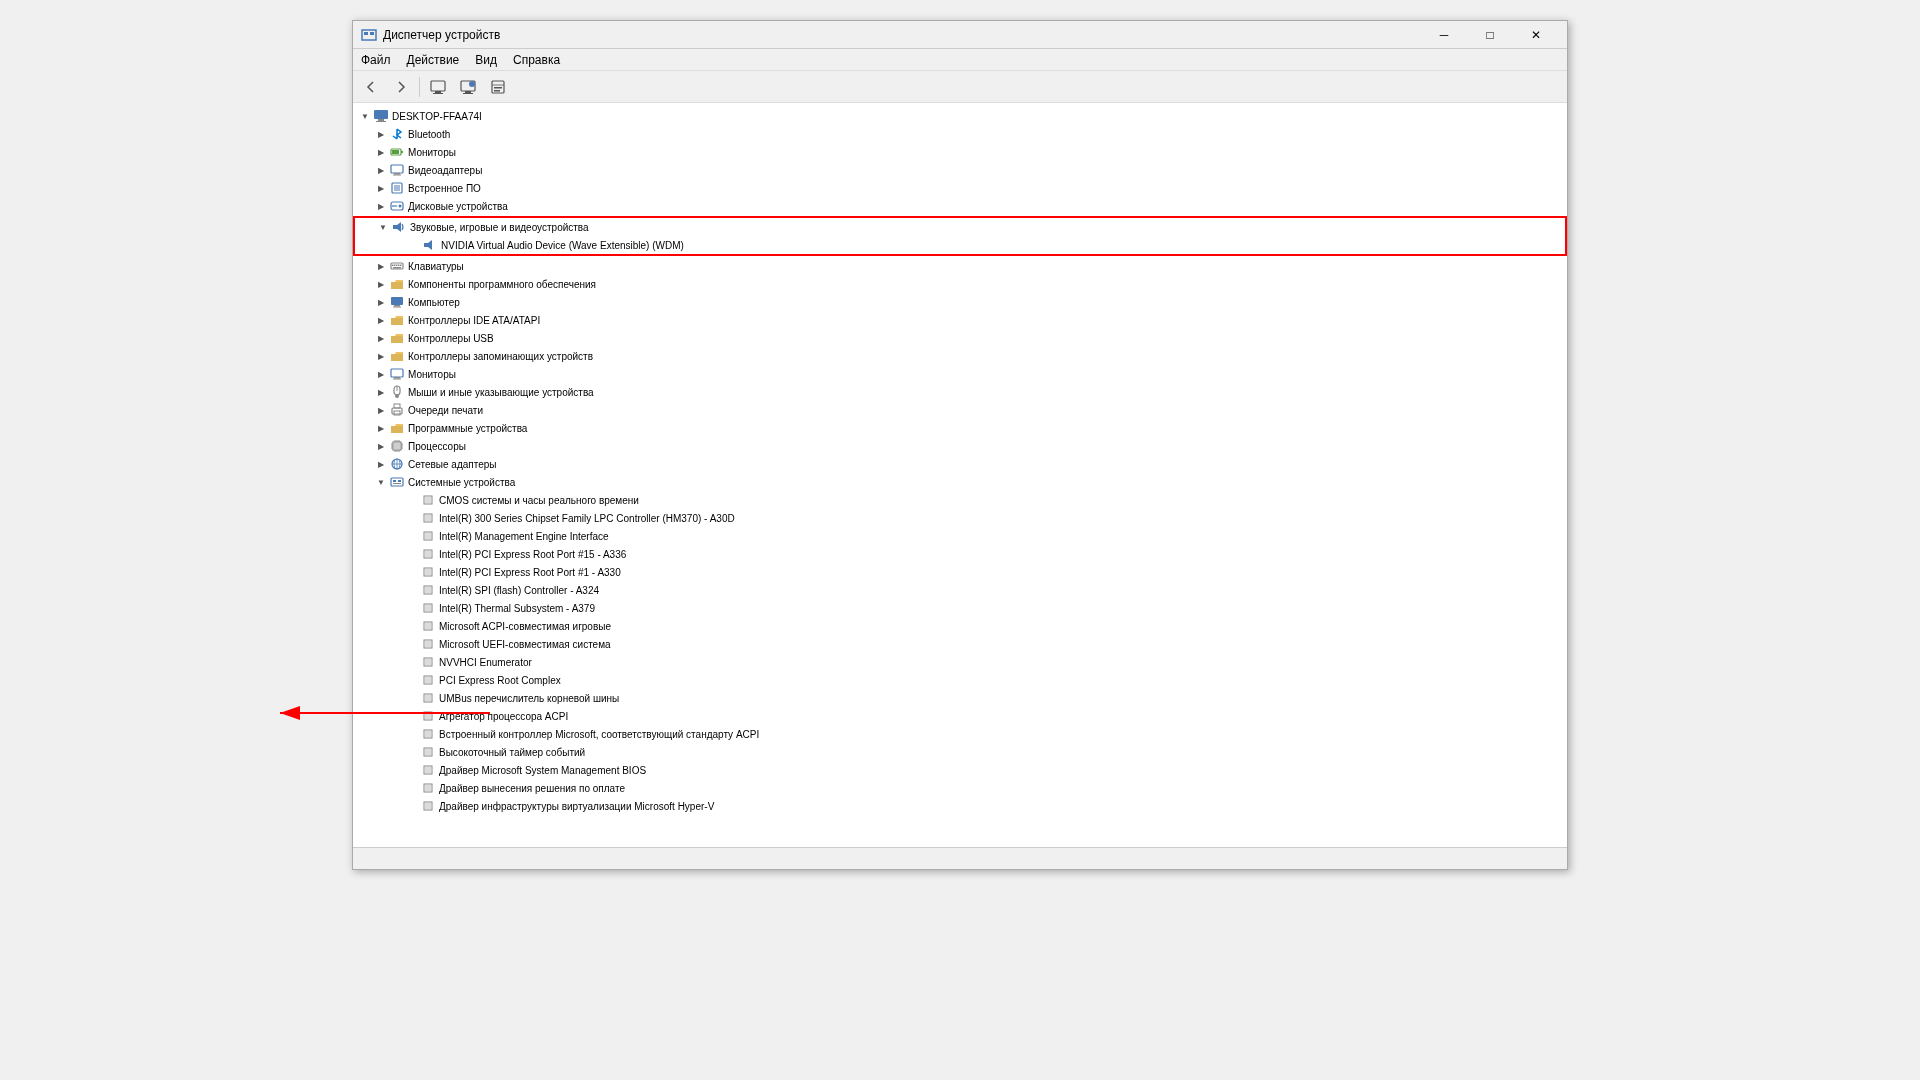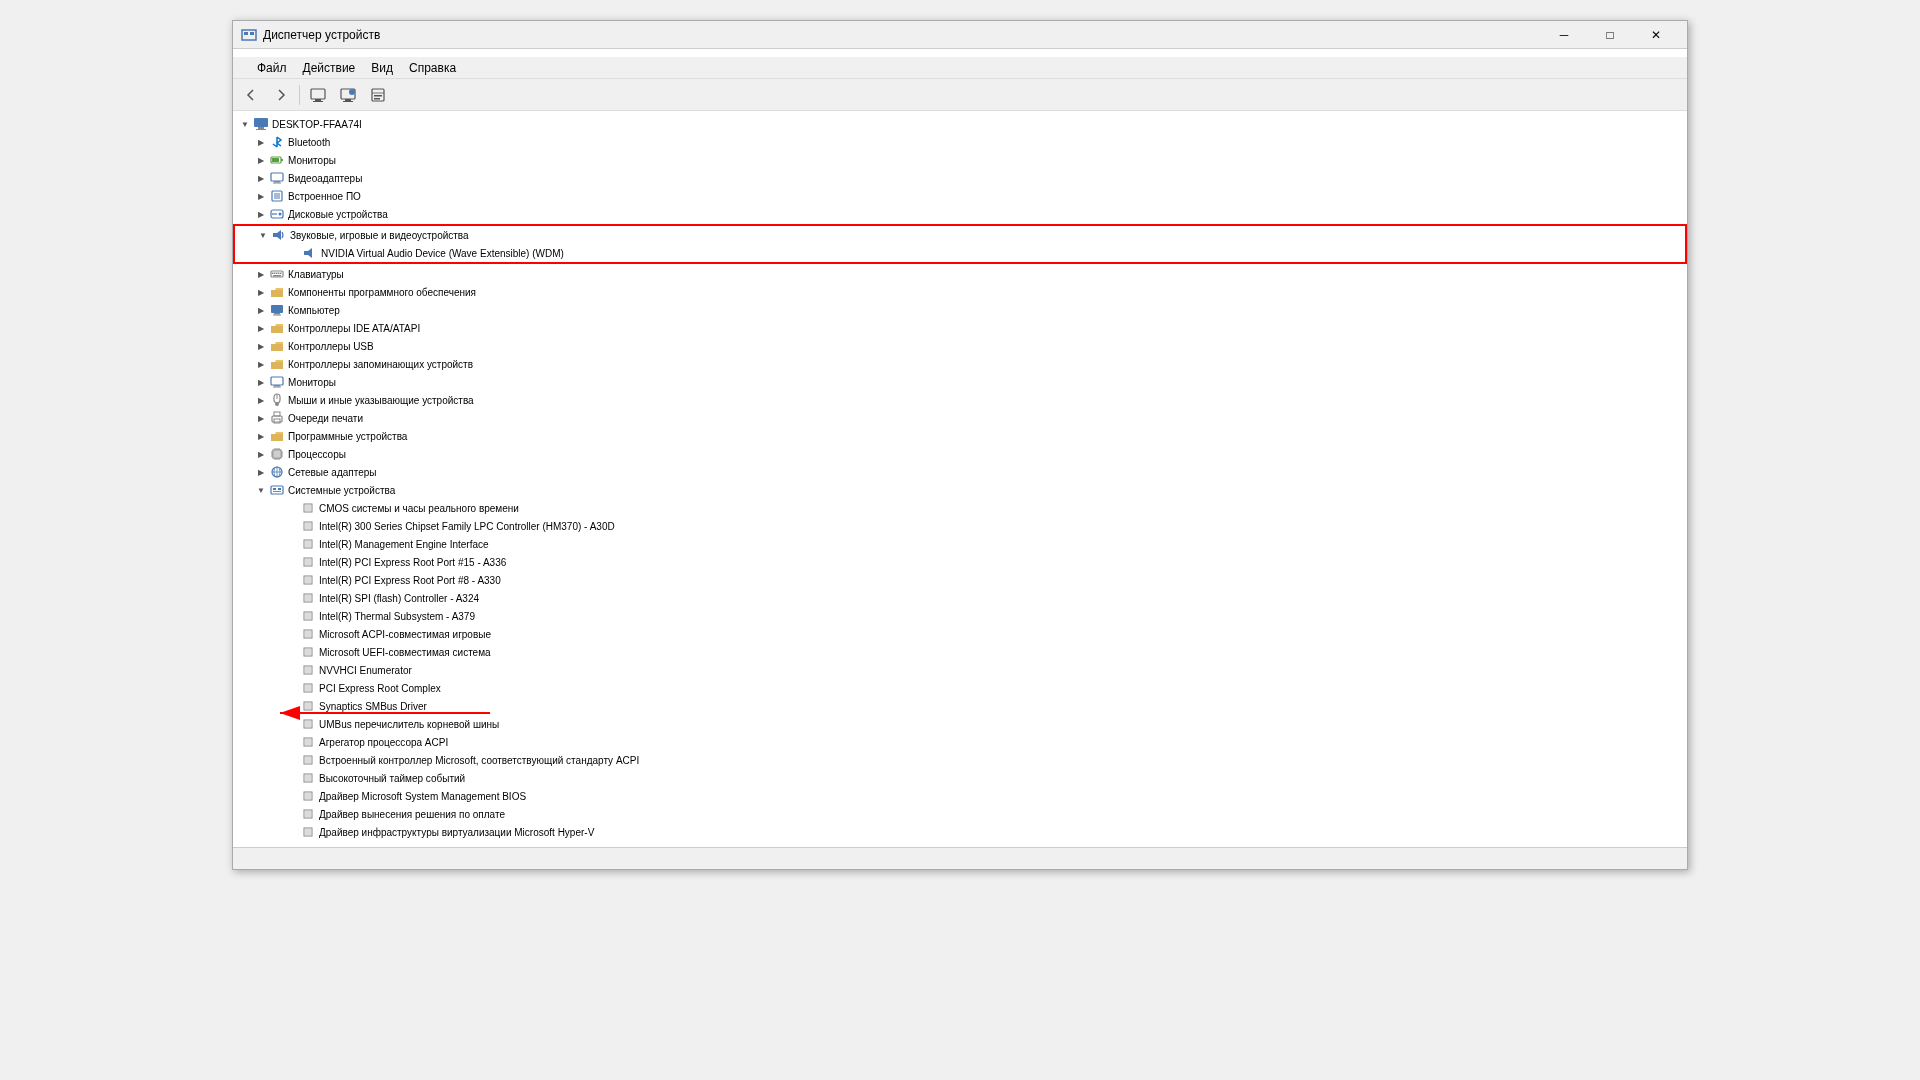--- a/index.html
+++ b/index.html
@@ -7,21 +7,21 @@
       font-family: 'Segoe UI', Tahoma, sans-serif;
       font-size: 12px;
       background: #f0f0f0;
       width: 1920px;
       height: 1080px;
       overflow: hidden;
     }
 
     
     .window {
-      width: 1456px;
+      width: 1216px;
       height: 850px;
       background: #fff;
       border: 1px solid #aaa;
       box-shadow: 2px 2px 8px rgba(0,0,0,0.3);
       display: flex;
       flex-direction: column;
       margin: 20px auto;
     }
 
     .title-bar {
@@ -71,23 +71,22 @@
       background: transparent;
       border: none;
     }
 
     
     .menu-bar {
       height: 22px;
       background: #f0f0f0;
       display: flex;
       align-items: center;
-      padding: 0 16px;
+      padding: 0 0;
       border-bottom: 1px solid #ddd;
-      margin-top: 8px;
     }
 
     .menu-item {
       padding: 2px 8px;
       cursor: pointer;
       font-size: 12px;
       color: #000;
     }
 
     
@@ -556,21 +555,21 @@
             <span class="tree-label">Intel(R) PCI Express Root Port #15 - A336</span>
           </div>
           <div class="tree-item indent-2">
             <span style="width: 16px; display: inline-block;"></span>
             <span class="tree-icon">
               <svg width="14" height="14" viewBox="0 0 14 14">
       <rect x="3" y="3" width="8" height="8" fill="none" stroke="#888" stroke-width="1"></rect>
       <rect x="4" y="4" width="6" height="6" fill="#888" opacity="0.3"></rect>
     </svg>
             </span>
-            <span class="tree-label">Intel(R) PCI Express Root Port #8 - A330</span>
+            <span class="tree-label">Intel(R) PCI Express Root Port #1 - A330</span>
           </div>
           <div class="tree-item indent-2">
             <span style="width: 16px; display: inline-block;"></span>
             <span class="tree-icon">
               <svg width="14" height="14" viewBox="0 0 14 14">
       <rect x="3" y="3" width="8" height="8" fill="none" stroke="#888" stroke-width="1"></rect>
       <rect x="4" y="4" width="6" height="6" fill="#888" opacity="0.3"></rect>
     </svg>
             </span>
             <span class="tree-label">Intel(R) SPI (flash) Controller - A324</span>
@@ -617,30 +616,20 @@
           </div>
           <div class="tree-item indent-2">
             <span style="width: 16px; display: inline-block;"></span>
             <span class="tree-icon">
               <svg width="14" height="14" viewBox="0 0 14 14">
       <rect x="3" y="3" width="8" height="8" fill="none" stroke="#888" stroke-width="1"></rect>
       <rect x="4" y="4" width="6" height="6" fill="#888" opacity="0.3"></rect>
     </svg>
             </span>
             <span class="tree-label">PCI Express Root Complex</span>
-          </div>
-          <div class="tree-item indent-2">
-            <span style="width: 16px; display: inline-block;"></span>
-            <span class="tree-icon">
-              <svg width="14" height="14" viewBox="0 0 14 14">
-      <rect x="3" y="3" width="8" height="8" fill="none" stroke="#888" stroke-width="1"></rect>
-      <rect x="4" y="4" width="6" height="6" fill="#888" opacity="0.3"></rect>
-    </svg>
-            </span>
-            <span class="tree-label">Synaptics SMBus Driver</span>
           </div>
           <div class="tree-item indent-2">
             <span style="width: 16px; display: inline-block;"></span>
             <span class="tree-icon">
               <svg width="14" height="14" viewBox="0 0 14 14">
       <rect x="3" y="3" width="8" height="8" fill="none" stroke="#888" stroke-width="1"></rect>
       <rect x="4" y="4" width="6" height="6" fill="#888" opacity="0.3"></rect>
     </svg>
             </span>
             <span class="tree-label">UMBus перечислитель корневой шины</span>

